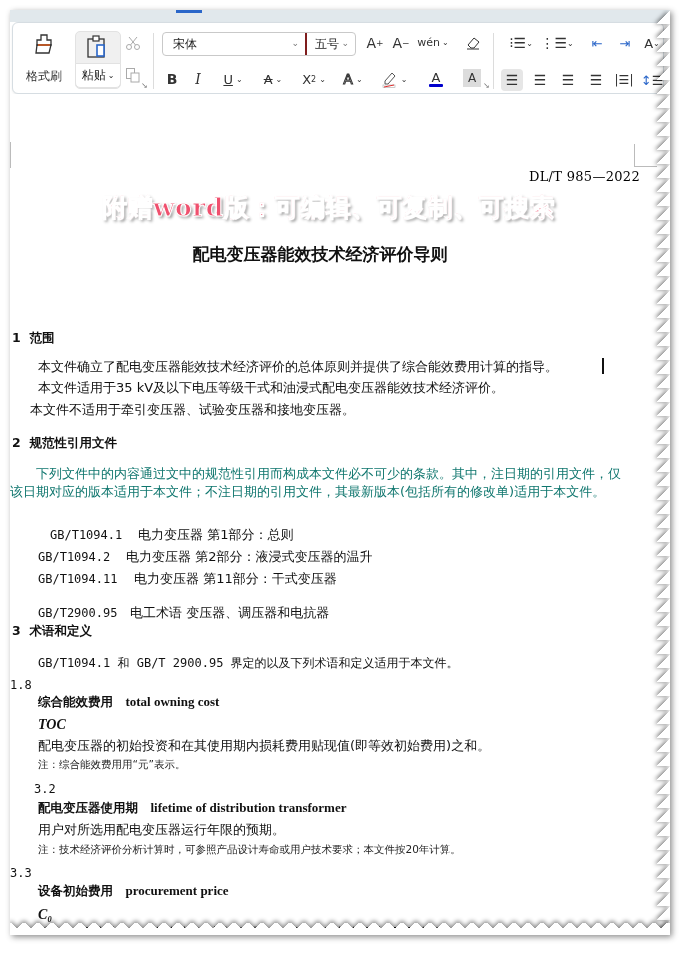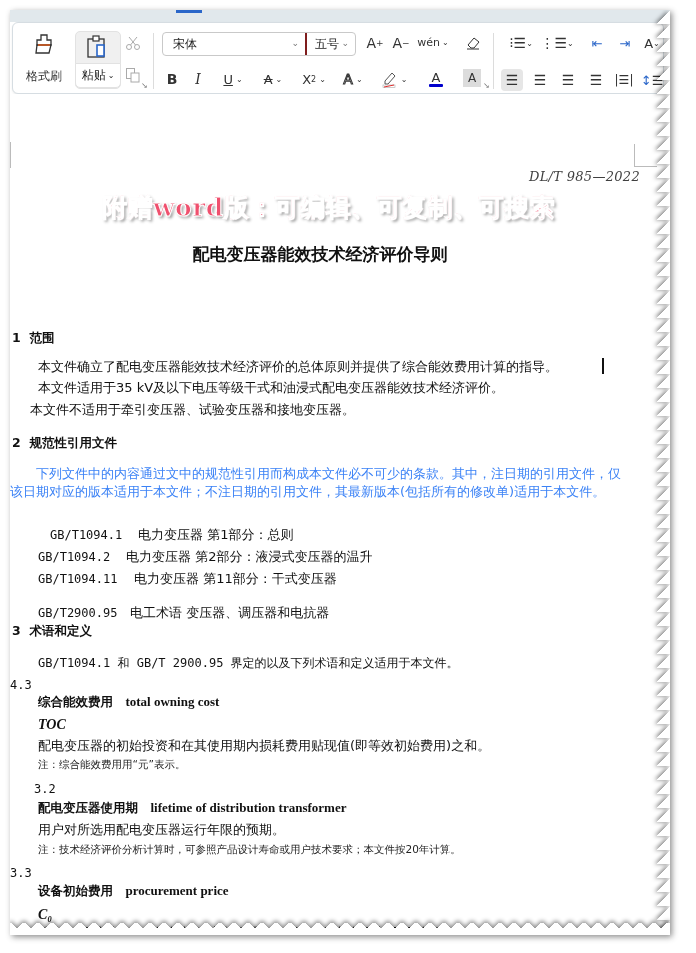--- a/index.html
+++ b/index.html
@@ -59,36 +59,36 @@
   }
   .launcher { position:absolute; font-size:8px; color:#777; }
   .align-active { position:absolute; left:488px; top:46px; width:22px; height:22px; background:#e6e6e6; border-radius:4px; }
 
   .page {
     position:absolute; left:0; top:84px; width:660px; height:841px; background:#fff;
   }
   .page .leftrule { position:absolute; left:0; top:48px; width:1px; height:26px; background:#bbb; }
   .page .corner { position:absolute; left:624px; top:50px; width:22px; height:22px;
     border-left:1px solid #bbb; border-bottom:1px solid #bbb; }
-  .doc-code { position:absolute; right:30px; top:75px; font-family:"DejaVu Serif", serif; font-size:13px; color:#404040; letter-spacing:0.3px;font-style:italic; }
+  .doc-code { position:absolute; right:30px; top:75px; font-family:"DejaVu Serif", serif; font-size:13px; color:#000000; letter-spacing:0.3px; }
   .watermark {
     position:absolute; left:92px; top:97px; font-family:"DejaVu Serif", serif; font-weight:bold;
     font-size:25px; color:#f0506e; letter-spacing:0.5px;
     text-shadow: 0 0 3px #fff, 2px 2px 3px rgba(0,0,0,0.45);
     -webkit-text-stroke:1px #ffffff;
   }
   .title { position:absolute; left:0; width:620px; top:149px; text-align:center; font-size:17px; font-weight:bold; color:#111; }
   .txt { position:absolute; font-size:13px; color:#111; white-space:nowrap; font-family:"DejaVu Sans", sans-serif; }
   .h { font-weight:bold; font-size:12.5px; }
   .mono { font-family:"DejaVu Sans Mono", monospace; font-size:12px; }
   .note { font-size:10.5px; color:#222; }
   .serif-b { font-family:"Liberation Serif", serif; font-weight:bold; font-size:13px; }
   .serif-bi { font-family:"Liberation Serif", serif; font-weight:bold; font-style:italic; font-size:14px; }
   .cursor { position:absolute; left:592px; top:264px; width:2px; height:16px; background:#111; }
-  .para-wrap { position:absolute; left:10px; width:620px; font-size:13px; line-height:18px; color:#3b82f6; text-indent:2em; white-space:normal; }
+  .para-wrap { position:absolute; left:10px; width:620px; font-size:13px; line-height:18px; color:#0f766e; text-indent:2em; white-space:normal; }
 </style>
 </head>
 <body>
 
 <div class="frame">
   <div class="topbar">
     <div class="tab-indicator"></div>
   </div>
 
   <div class="ribbon">
@@ -228,21 +228,21 @@
     </div>
     <div class="txt" style="left:28px;top:510px;">
       <span class="mono" style="display:inline-block;width:92px;">GB/T2900.95</span><span>电工术语  变压器、调压器和电抗器</span>
     </div>
 
     <div class="txt h" style="left:2px;top:529px;">
       <span>3</span>&nbsp;&nbsp;<span>术语和定义</span>
     </div>
     <div class="txt mono" style="left:28px;top:561px;">GB/T1094.1 和 GB/T 2900.95 界定的以及下列术语和定义适用于本文件。</div>
 
-    <div class="txt mono" style="left:0;top:584px;">4.3</div>
+    <div class="txt mono" style="left:0;top:584px;">1.8</div>
     <div class="txt" style="left:28px;top:600px;">
       <span class="h">综合能效费用</span>&nbsp;&nbsp;&nbsp;<span class="serif-b">total owning cost</span>
     </div>
     <div class="txt serif-bi" style="left:28px;top:623px;">TOC</div>
     <div class="txt" style="left:28px;top:643px;">配电变压器的初始投资和在其使用期内损耗费用贴现值(即等效初始费用)之和。</div>
     <div class="txt note" style="left:28px;top:664px;">注：综合能效费用用“元”表示。</div>
 
     <div class="txt mono" style="left:0;top:688px;padding-left:24px;">3.2</div>
     <div class="txt" style="left:28px;top:706px;">
       <span class="h">配电变压器使用期</span>&nbsp;&nbsp;&nbsp;<span class="serif-b">lifetime  of distribution transformer</span>

